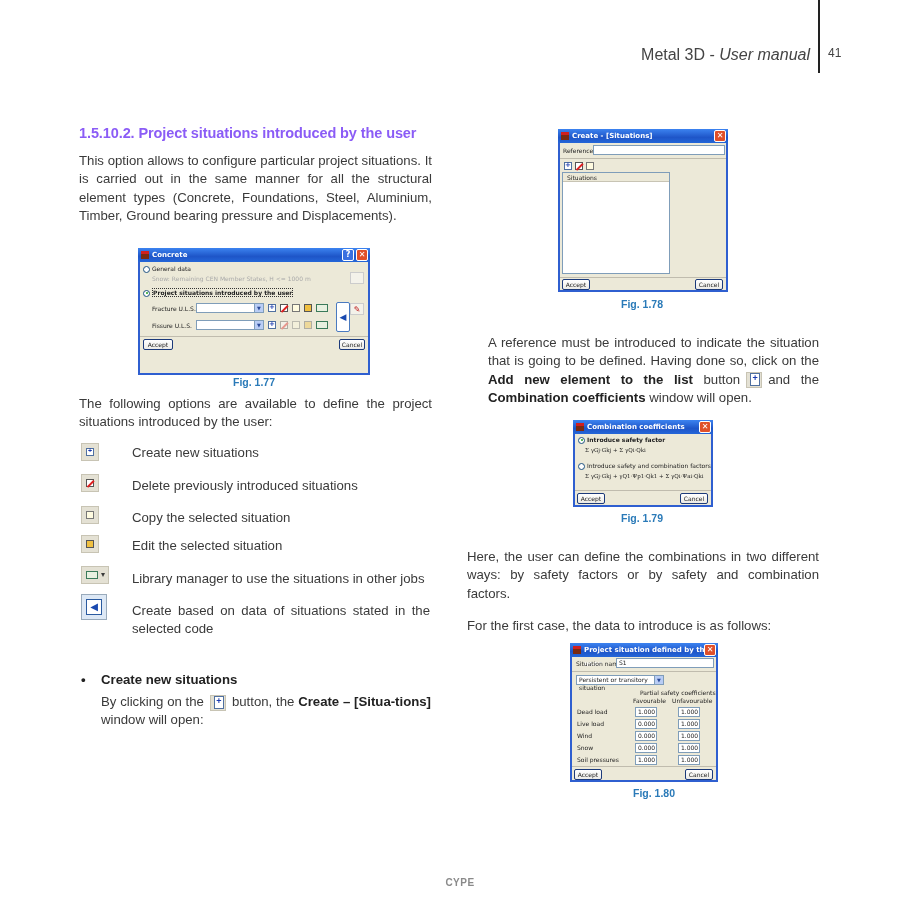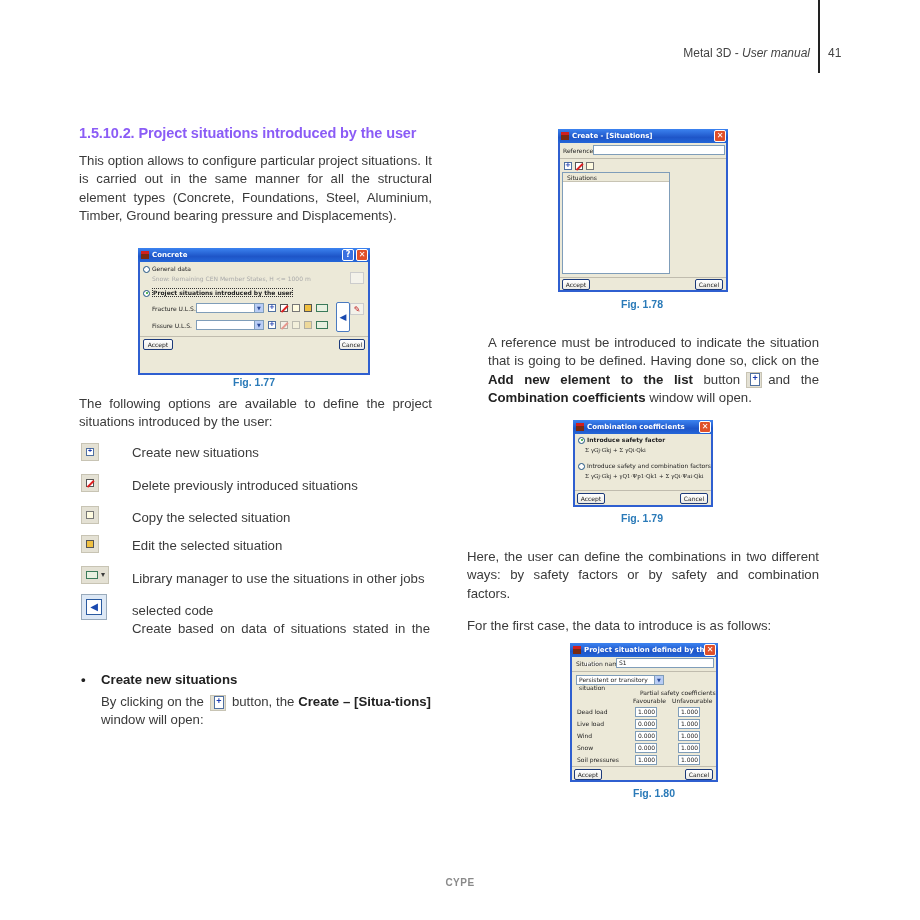--- a/index.html
+++ b/index.html
@@ -2,21 +2,21 @@
 <html><head>
 <meta charset="utf-8">
 <style>
   * { box-sizing: border-box; margin: 0; padding: 0; }
   html, body { width: 920px; height: 920px; background: #ffffff; overflow: hidden; }
   body { position: relative; font-family: "Liberation Sans", sans-serif; color: #3a3a3a; }
 
   
   .page-header { position: absolute; top: 0; left: 0; width: 920px; height: 80px; }
   .header-rule { position: absolute; left: 818px; top: 0; width: 2px; height: 73px; background: #222; }
-  .header-title { position: absolute; right: 110px; top: 46px; font-size: 12px; color: #444; white-space: nowrap; }
+  .header-title { position: absolute; right: 110px; top: 46px; font-size: 16px; color: #444; white-space: nowrap; }
   .header-title i { font-style: italic; }
   .page-num { position: absolute; left: 828px; top: 46px; font-size: 12px; color: #444; }
 
   .p { font-size: 13.2px; line-height: 18.4px; color: #3a3a3a; }
   .p b { color: #222; }
   .justify { text-align: justify; }
 
   .section-title { position: absolute; left: 79px; top: 125px; font-size: 14.5px; font-weight: bold; color: #8b5cf6; font-family: "Liberation Sans", sans-serif; letter-spacing: -0.1px; }
   .intro { position: absolute; left: 79px; top: 152px; width: 353px; }
 
@@ -136,22 +136,22 @@
       <span class="tb-ico ico-lib" style="left:4px; top:4px;"></span>
       <span style="position:absolute; left:19px; top:3px; font-size:8px;">▾</span>
     </span>
   <span class="opt-label" style="top:4px;">Library manager to use the situations in other jobs</span>
 </div>
 <div class="opt" style="top:594px; height:46px;">
   <span class="opt-ico arrow-box">
       <span style="position:absolute; left:4px; top:4px; width:16px; height:16px; border:1px solid #2a5aa0; background:#fff; color:#1a4ab0; text-align:center; font-size:10px; line-height:14px;">◀</span>
     </span>
   <span class="opt-label justify" style="top:8px; width:298px; white-space:normal;">
+      <span style="display:block; text-align:justify; text-align-last:justify;">Create based on data of situations stated in the</span>
       <span style="display:block;">selected code</span>
-      <span style="display:block; text-align:justify; text-align-last:justify;">Create based on data of situations stated in the</span>
     </span>
 </div>
 
 <div style="position:absolute; left:81px; top:672px; font-size:13.2px; font-weight:bold; color:#222;">•</div>
 <div style="position:absolute; left:101px; top:672px; font-size:13.2px; font-weight:bold; color:#222;">Create new situations</div>
 <div class="p" style="position:absolute; left:101px; top:693px; width:330px; text-align:justify;">
   <span>By clicking on the</span><span class="inline-ico"></span><span>button, the</span> <b>Create – [Situa-tions]</b> <span>window will open:</span>
 </div>
 
 <div class="dlg" style="left:558px; top:129px; width:170px; height:163px;">

